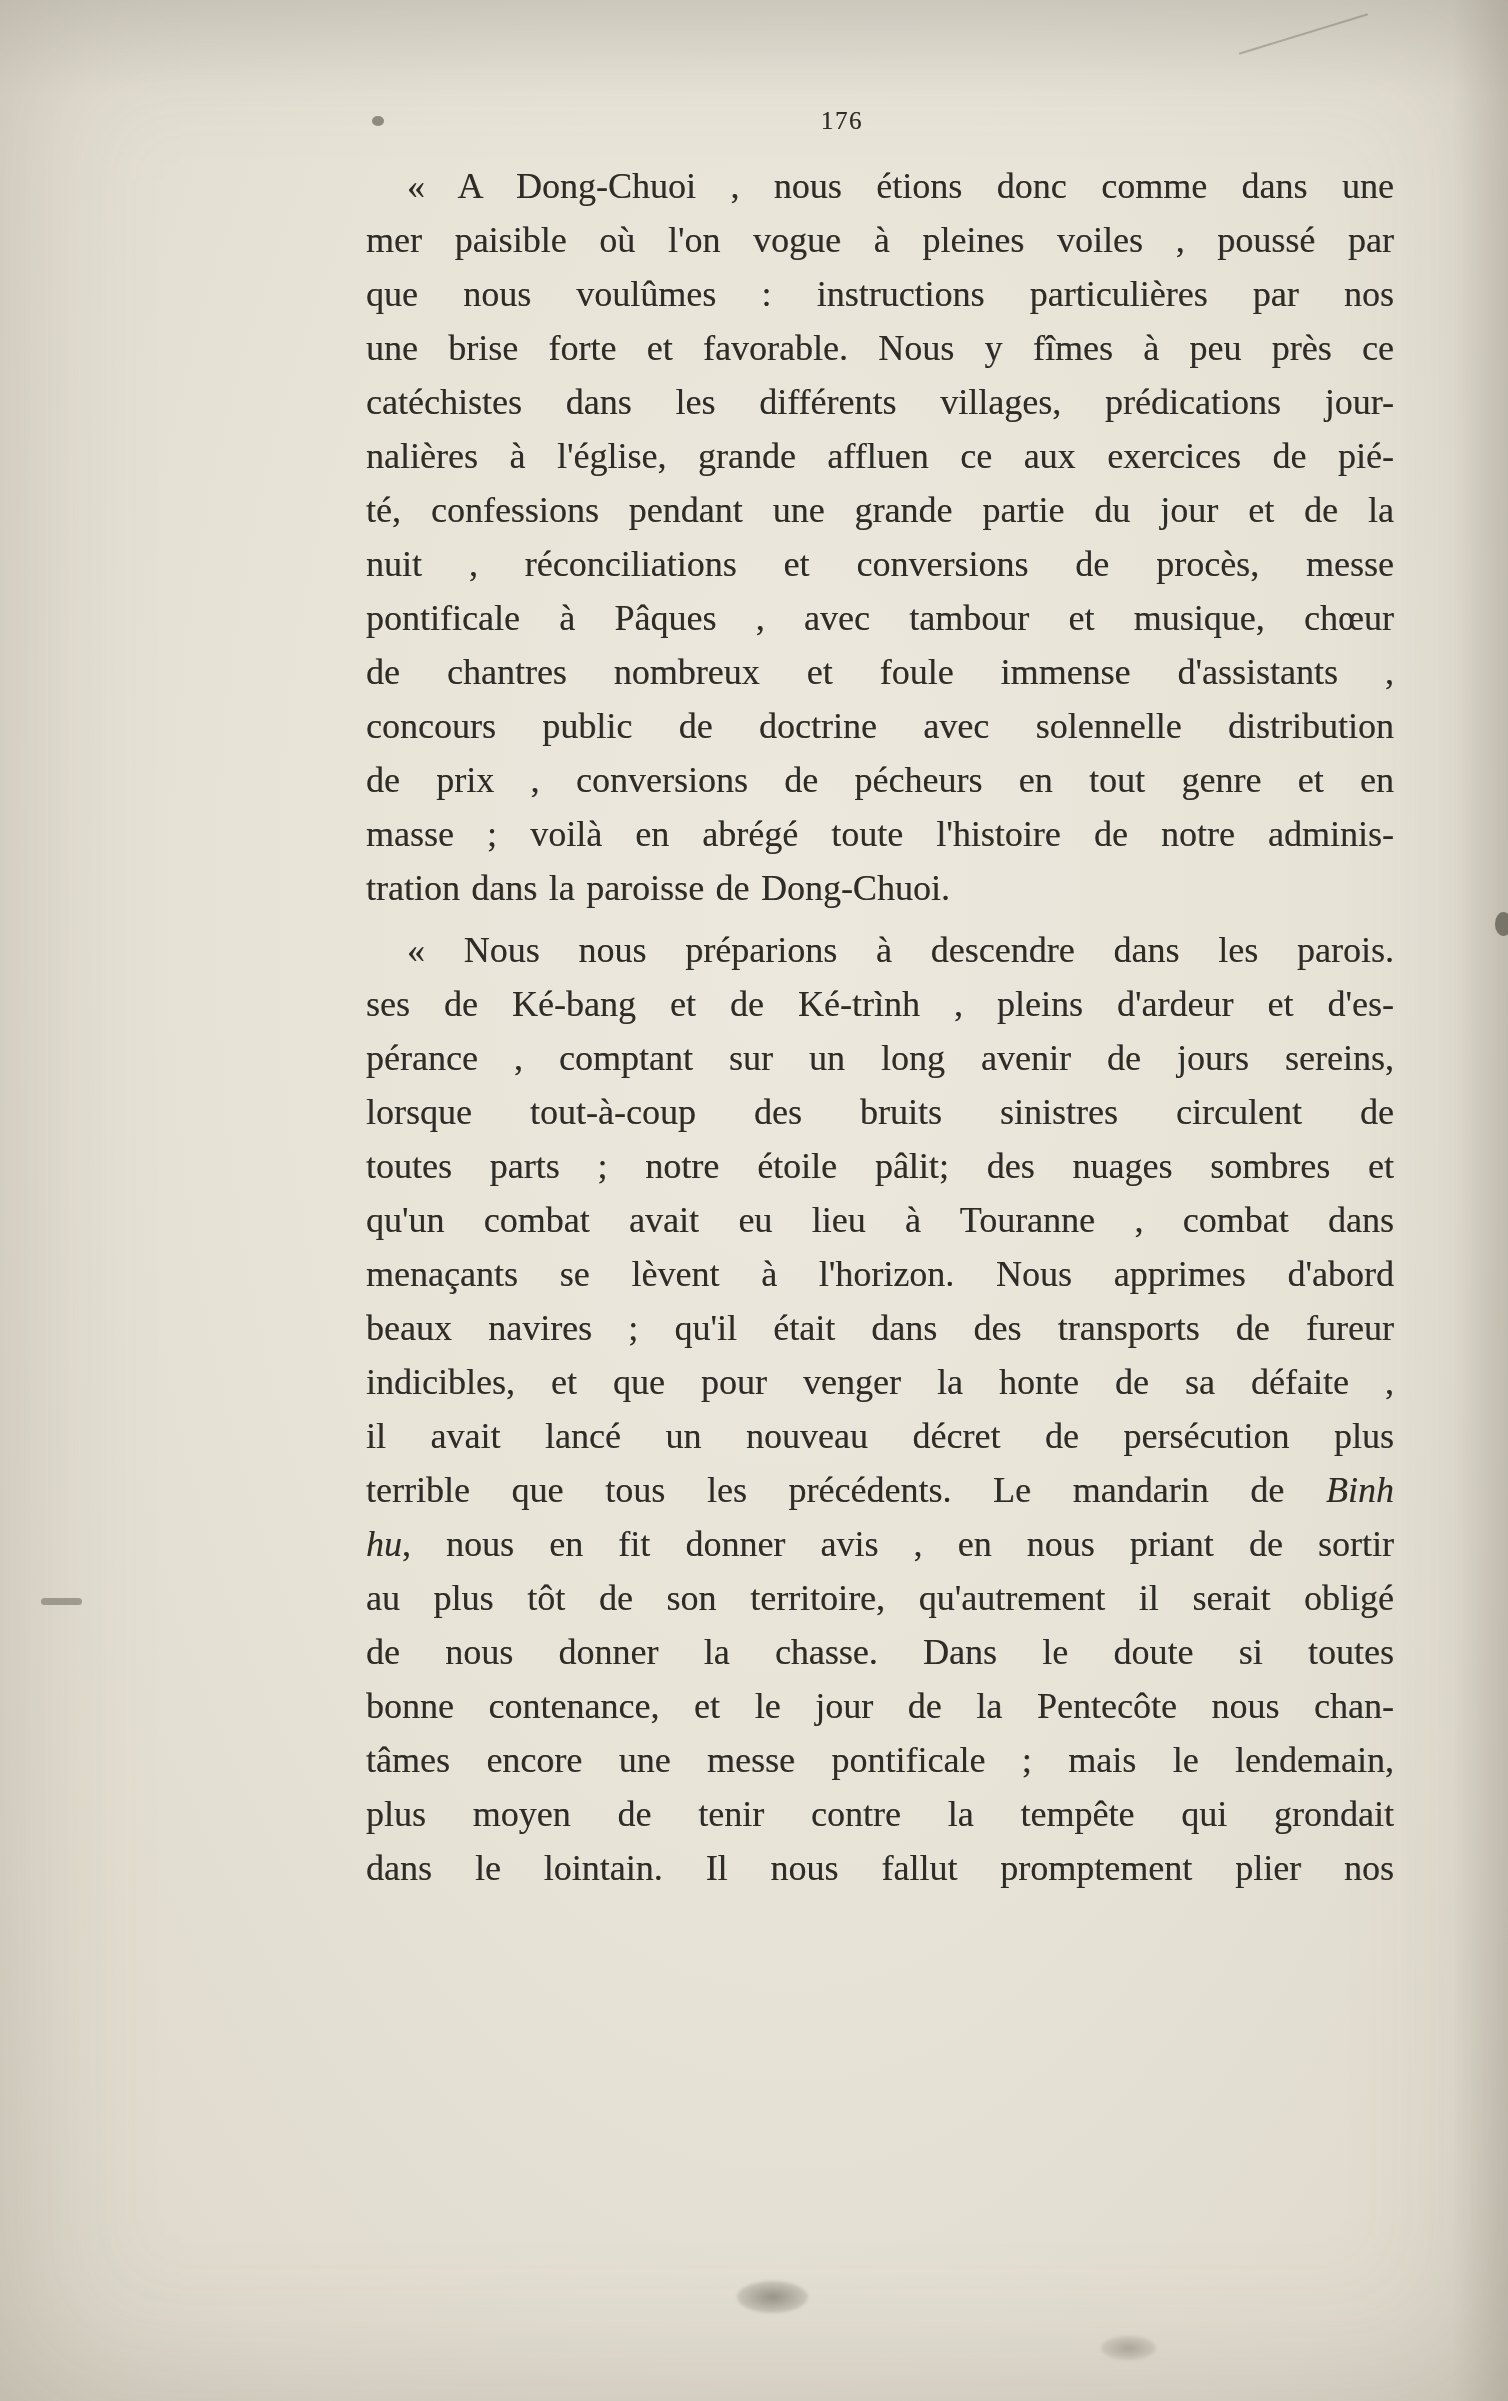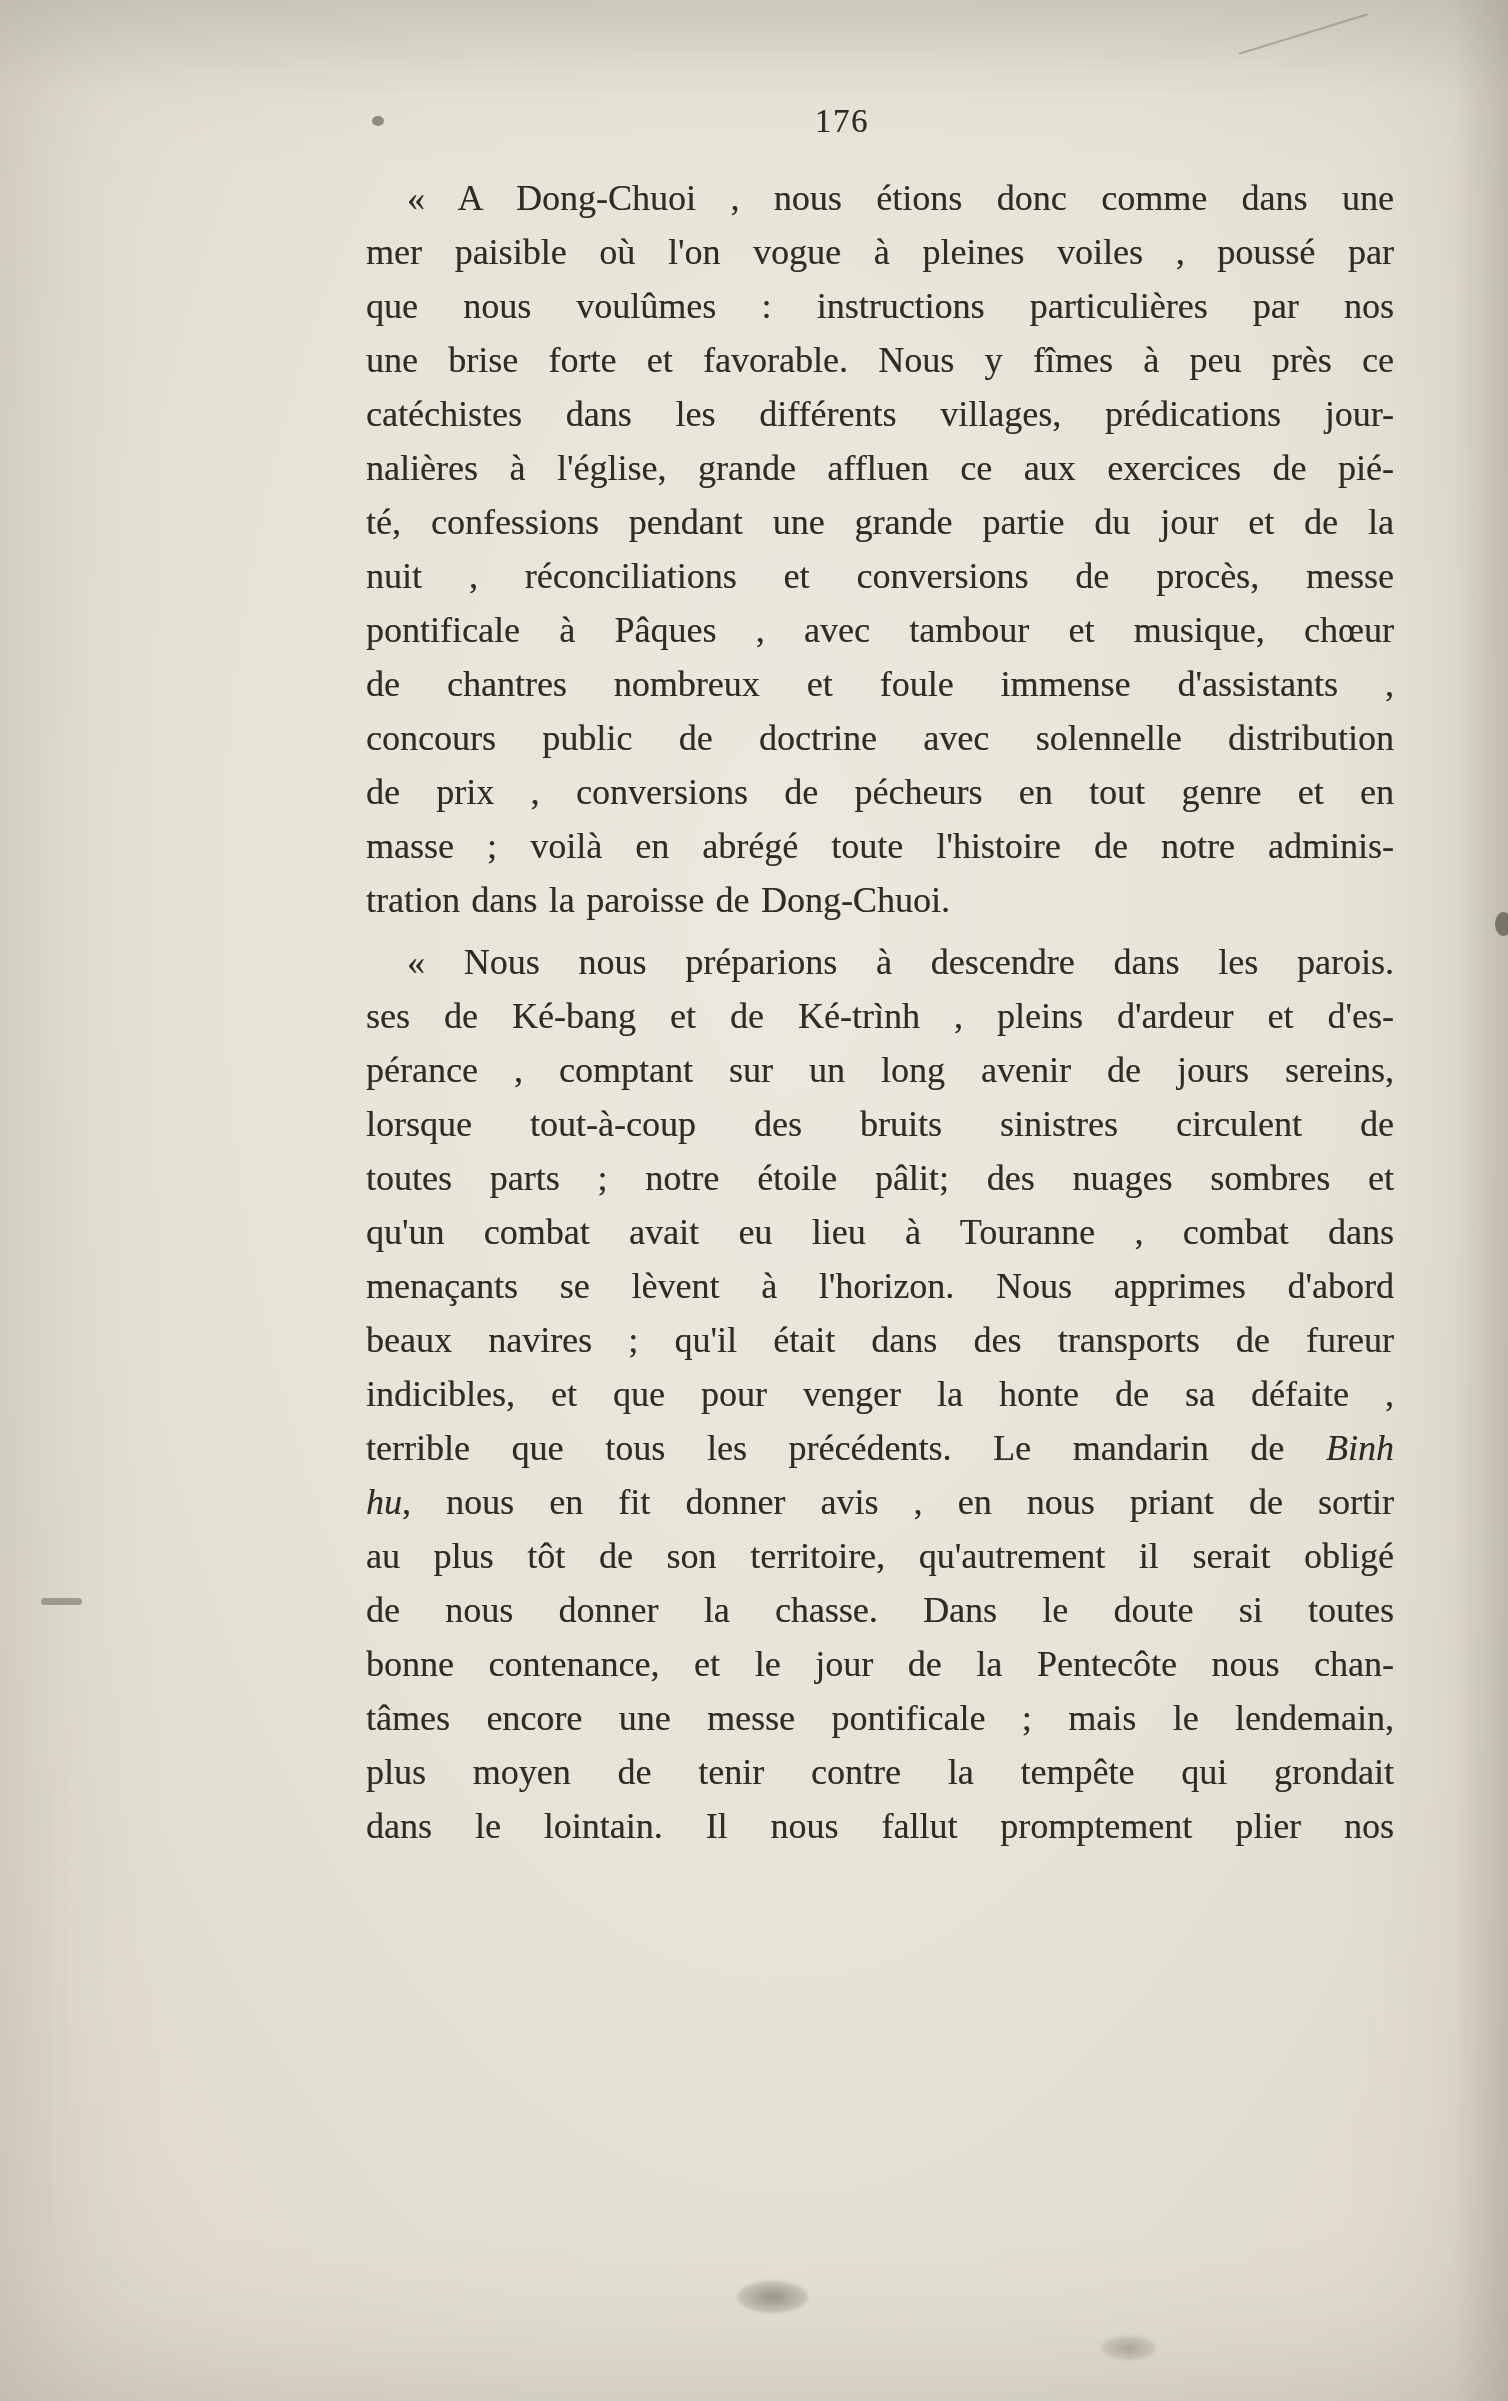--- a/index.html
+++ b/index.html
@@ -36,24 +36,24 @@
     left: 358px;
     top: 101px;
     width: 1044px;
     color: #2e2c26;
     text-shadow: 0.3px 0.3px 0.6px rgba(46, 44, 38, 0.5);
   }
 
   .page-number {
     text-align: center;
     transform: translateX(-38px);
-    font-size: 33px;
+    font-size: 25px;
     line-height: 40px;
     letter-spacing: 1.6px;
-    margin-bottom: 30px;
+    margin-bottom: 18px;
   }
 
   .text-block {
     font-size: 36px;
     line-height: 54px;
     word-spacing: 2.4px;
   }
 
   .line {
     text-align: justify;
@@ -136,20 +136,21 @@
         <div class="paragraph">
           <div class="line first">« Nous nous préparions à descendre dans les parois.</div>
           <div class="line">ses de Ké-bang et de Ké-trình , pleins d'ardeur et d'es-</div>
           <div class="line">pérance , comptant sur un long avenir de jours sereins,</div>
           <div class="line">lorsque tout-à-coup des bruits sinistres circulent de</div>
           <div class="line">toutes parts ; notre étoile pâlit; des nuages sombres et</div>
           <div class="line">qu'un combat avait eu lieu à Touranne , combat dans</div>
           <div class="line">menaçants se lèvent à l'horizon. Nous apprimes d'abord</div>
           <div class="line">beaux navires ; qu'il était dans des transports de fureur</div>
           <div class="line">indicibles, et que pour venger la honte de sa défaite ,</div>
+          <div class="line">il avait lancé un nouveau décret de persécution plus</div>
           <div class="line">terrible que tous les précédents. Le mandarin de <i>Binh</i></div>
           <div class="line"><i>hu</i>, nous en fit donner avis , en nous priant de sortir</div>
           <div class="line">au plus tôt de son territoire, qu'autrement il serait obligé</div>
           <div class="line">de nous donner la chasse. Dans le doute si toutes</div>
           <div class="line">bonne contenance, et le jour de la Pentecôte nous chan-</div>
           <div class="line">tâmes encore une messe pontificale ; mais le lendemain,</div>
           <div class="line">plus moyen de tenir contre la tempête qui grondait</div>
           <div class="line">dans le lointain. Il nous fallut promptement plier nos</div>
         </div>
       </div>

